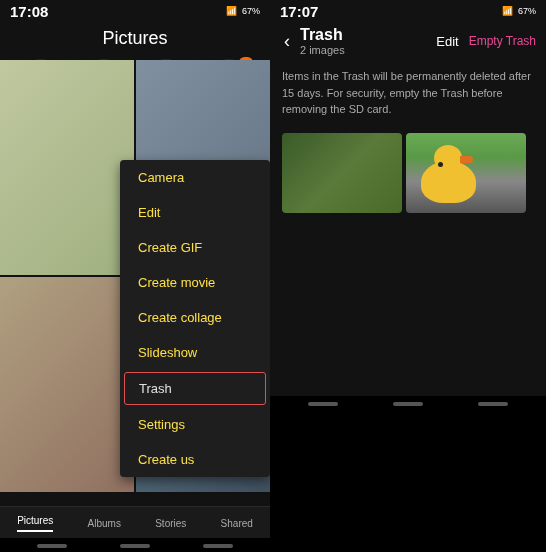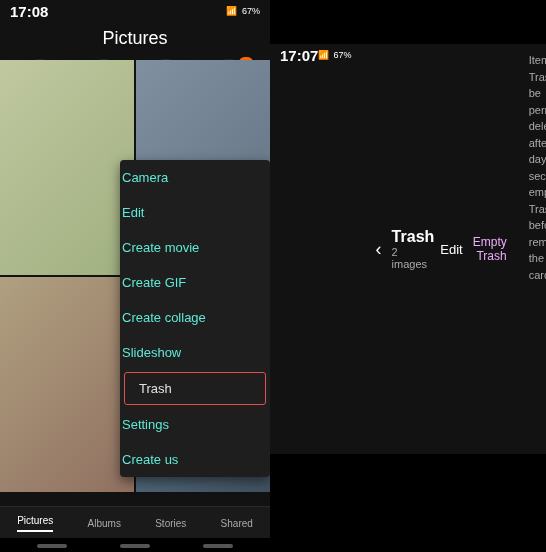--- a/index.html
+++ b/index.html
@@ -110,23 +110,24 @@
       top: 160px;
       width: 150px;
       background: #1e1e1e;
       border-radius: 4px;
       z-index: 10;
       box-shadow: 0 4px 12px rgba(0,0,0,0.5);
       overflow: hidden;
     }
     .dropdown-item {
       padding: 10px 2px;
-      color: #5eead4;
+      color: #fde047;
       font-size: 13px;
       cursor: pointer;
+      margin-left: 16px;
     }
     .dropdown-item.active {
       border: 1.5px solid #e05050;
       border-radius: 3px;
       margin: 2px 4px;
       padding: 8px 14px;
       color: #e0e0e0;
     }
 
     
@@ -170,22 +171,21 @@
       background: #555;
       border-radius: 3px;
     }
 
     
     .right-panel {
       width: 276px;
       height: 410px;
       background: #121212;
       display: flex;
-      flex-direction: row;
-      margin-top: 44px;
+      flex-direction: column;
     }
 
     .status-bar-right {
       display: flex;
       justify-content: space-between;
       align-items: center;
       padding: 4px 10px;
       height: 22px;
     }
 
@@ -217,21 +217,21 @@
       display: flex;
       gap: 10px;
       align-items: center;
     }
     .header-edit {
       color: #fff;
       font-size: 13px;
       cursor: pointer;
     }
     .header-empty-trash {
-      color: #f0abfc;
+      color: #ec4899;
       font-size: 12px;
       font-weight: 500;
       cursor: pointer;
       text-align: right;
     }
 
     .info-text {
       color: #aaa;
       font-size: 11px;
       padding: 8px 12px 15px;
@@ -342,22 +342,22 @@
   <div class="photos-bg">
     <div class="bg-photo bg-photo-1"></div>
     <div class="bg-photo bg-photo-2"></div>
     <div class="bg-photo bg-photo-3"></div>
     <div class="bg-photo bg-photo-4"></div>
   </div>
 
   <div class="dropdown-menu">
     <div class="dropdown-item">Camera</div>
     <div class="dropdown-item">Edit</div>
+    <div class="dropdown-item">Create GIF</div>
     <div class="dropdown-item">Create movie</div>
-    <div class="dropdown-item">Create GIF</div>
     <div class="dropdown-item">Create collage</div>
     <div class="dropdown-item">Slideshow</div>
     <div class="dropdown-item active">Trash</div>
     <div class="dropdown-item">Settings</div>
     <div class="dropdown-item">Create us</div>
   </div>
 
   <div style="flex:1"></div>
 
   <div class="bottom-nav">

